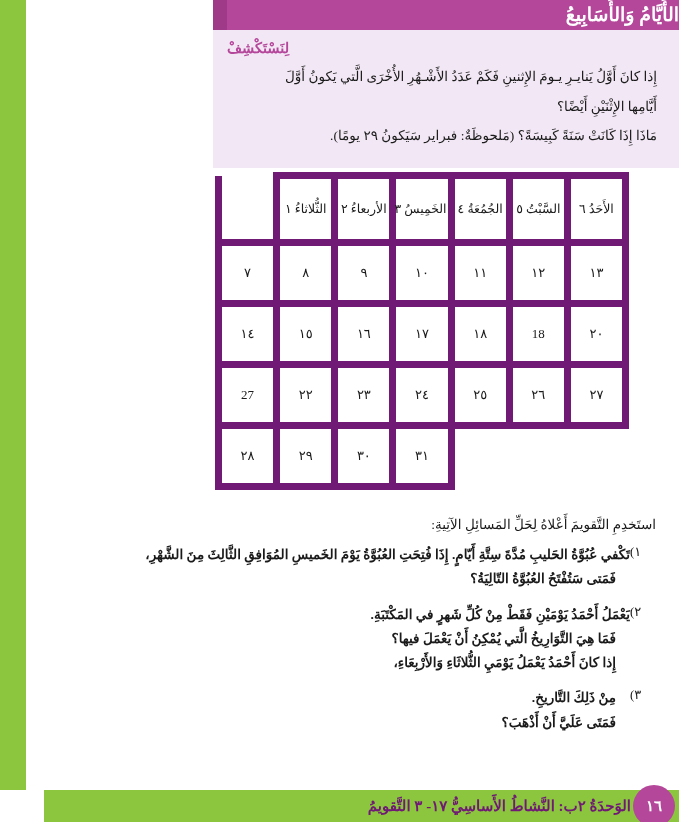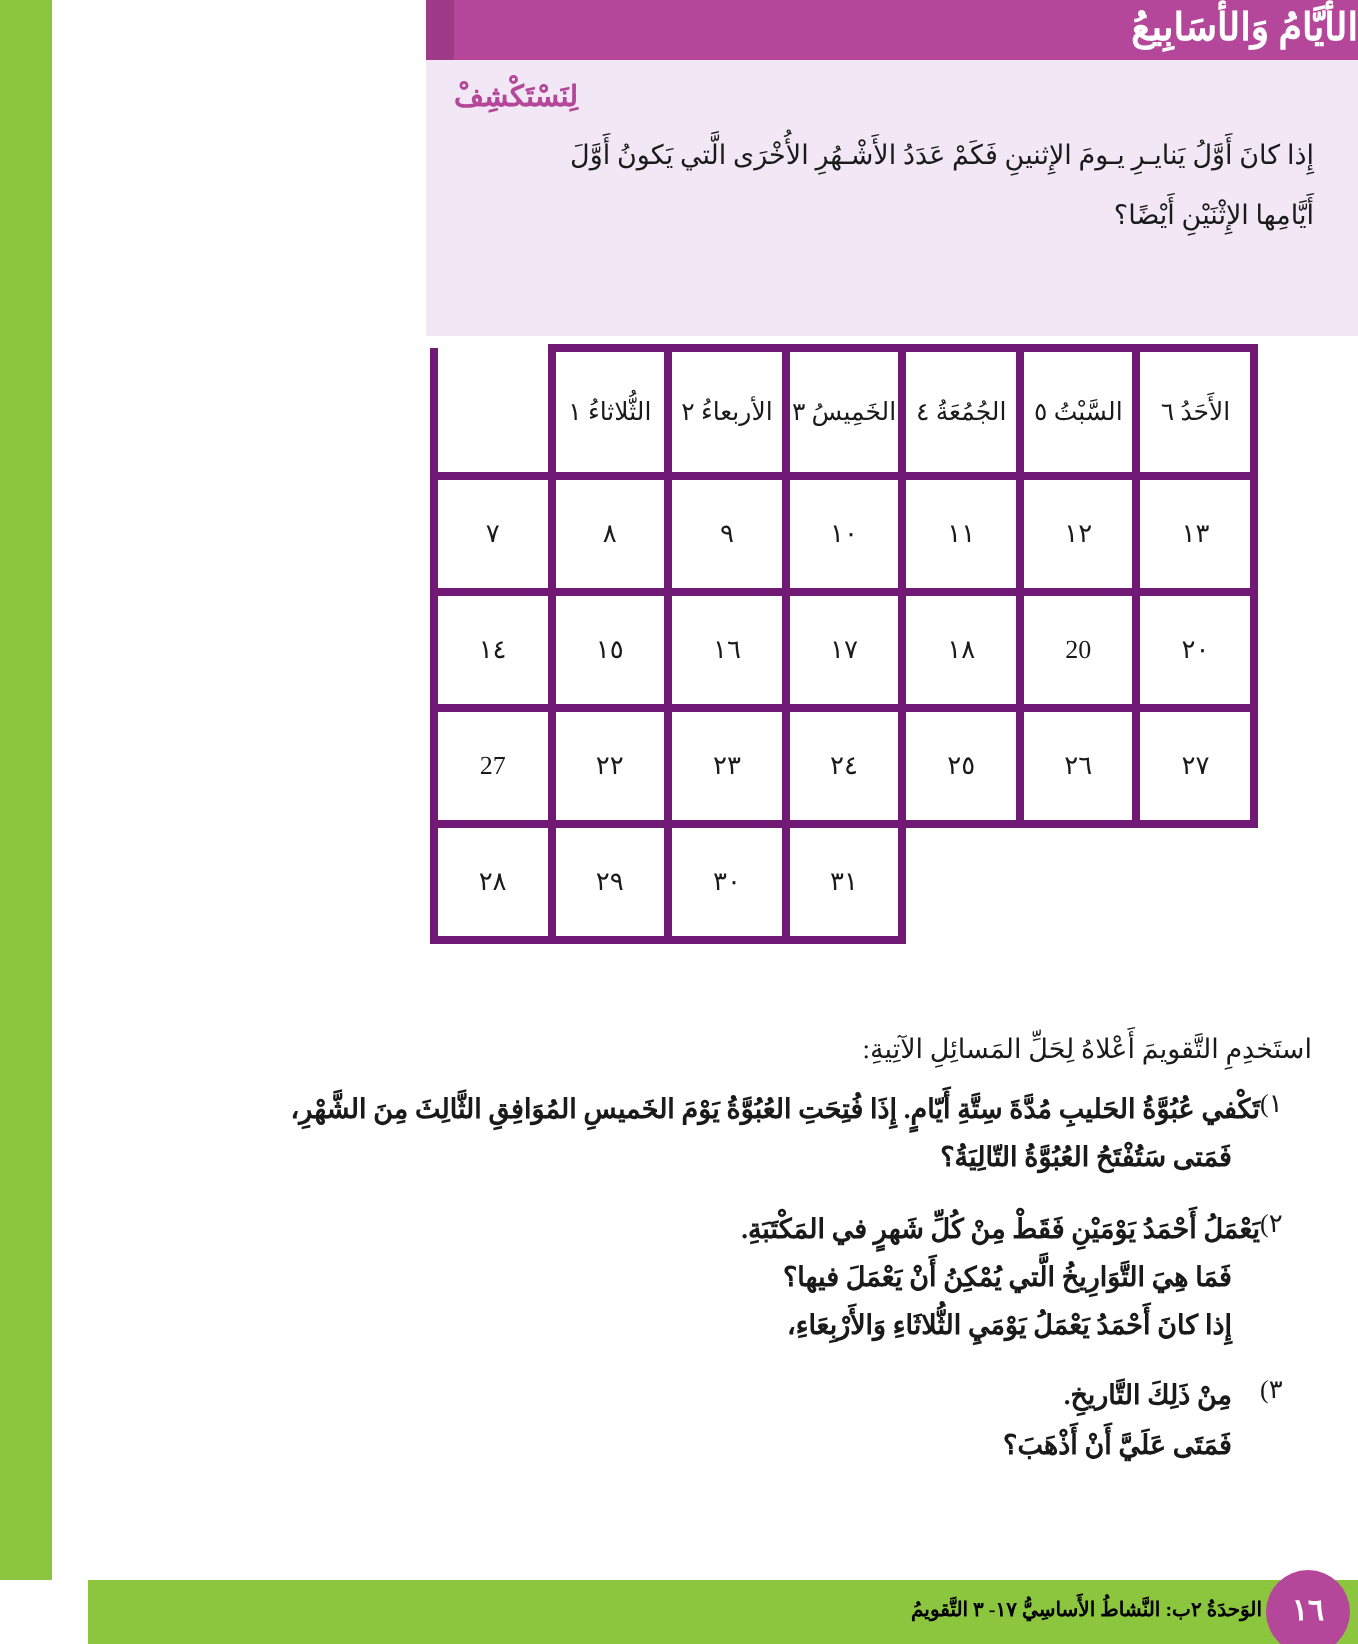--- a/index.html
+++ b/index.html
@@ -102,21 +102,21 @@
     left: 215px;
     top: 172px;
     width: 414px;
   }
   table.cal {
     border-collapse: collapse;
     width: 414px;
     table-layout: fixed;
   }
   table.cal td {
-    border: 4px solid #701a75;
+    border: 7px solid #701a75;
     height: 52px;
     text-align: center;
     vertical-align: middle;
     font-size: 13px;
   }
   table.cal tr.head td {
     height: 58px;
     font-size: 12.5px;
     white-space: nowrap;
   }
@@ -189,22 +189,22 @@
     width: 653px;
     height: 32px;
     background: #8cc63e;
   }
   .footer-text {
     position: absolute;
     right: 48px;
     top: 0;
     height: 32px;
     line-height: 32px;
-    color: #000000;
-    font-size: 10px;
+    color: #701a75;
+    font-size: 15px;
     font-weight: bold;
     white-space: nowrap;
   }
   .page-circle {
     position: absolute;
     right: 4px;
     top: -5px;
     width: 42px;
     height: 42px;
     border-radius: 50%;
@@ -232,20 +232,21 @@
   <div class="spine-foot"></div>
 </div>
 
 <div class="header">الأَيَّامُ وَالأَسَابِيعُ</div>
 <div class="header-tab"></div>
 
 <div class="intro">
   <div class="intro-title">لِنَسْتَكْشِفْ</div>
   <div class="intro-p just">إِذا كانَ أَوَّلُ يَنايـرِ يـومَ الإِثنينِ فَكَمْ عَدَدُ الأَشْـهُرِ الأُخْرَى الَّتي يَكونُ أَوَّلَ</div>
   <div class="intro-p">أَيَّامِها الإِثْنَيْنِ أَيْضًا؟</div>
+  <div class="intro-p">مَاذَا إِذَا كَانَتْ سَنَةً كَبِيسَةً؟ (مَلحوظَةٌ: فبراير سَيَكونُ ٢٩ يومًا).</div>
 </div>
 
 <div class="table-wrap">
   <table class="cal">
     <tbody>
       <tr class="head">
         <td><span class="dname">الأَحَدُ ٦</span></td>
         <td><span class="dname">السَّبْتُ ٥</span></td>
         <td><span class="dname">الجُمُعَةُ ٤</span></td>
         <td><span class="dname">الخَمِيسُ ٣</span></td>
@@ -257,21 +258,21 @@
         <td>١٣</td>
         <td>١٢</td>
         <td>١١</td>
         <td>١٠</td>
         <td>٩</td>
         <td>٨</td>
         <td>٧</td>
       </tr>
       <tr>
         <td>٢٠</td>
-        <td>20</td>
+        <td>18</td>
         <td>١٨</td>
         <td>١٧</td>
         <td>١٦</td>
         <td>١٥</td>
         <td>١٤</td>
       </tr>
       <tr>
         <td>٢٧</td>
         <td>٢٦</td>
         <td>٢٥</td>

